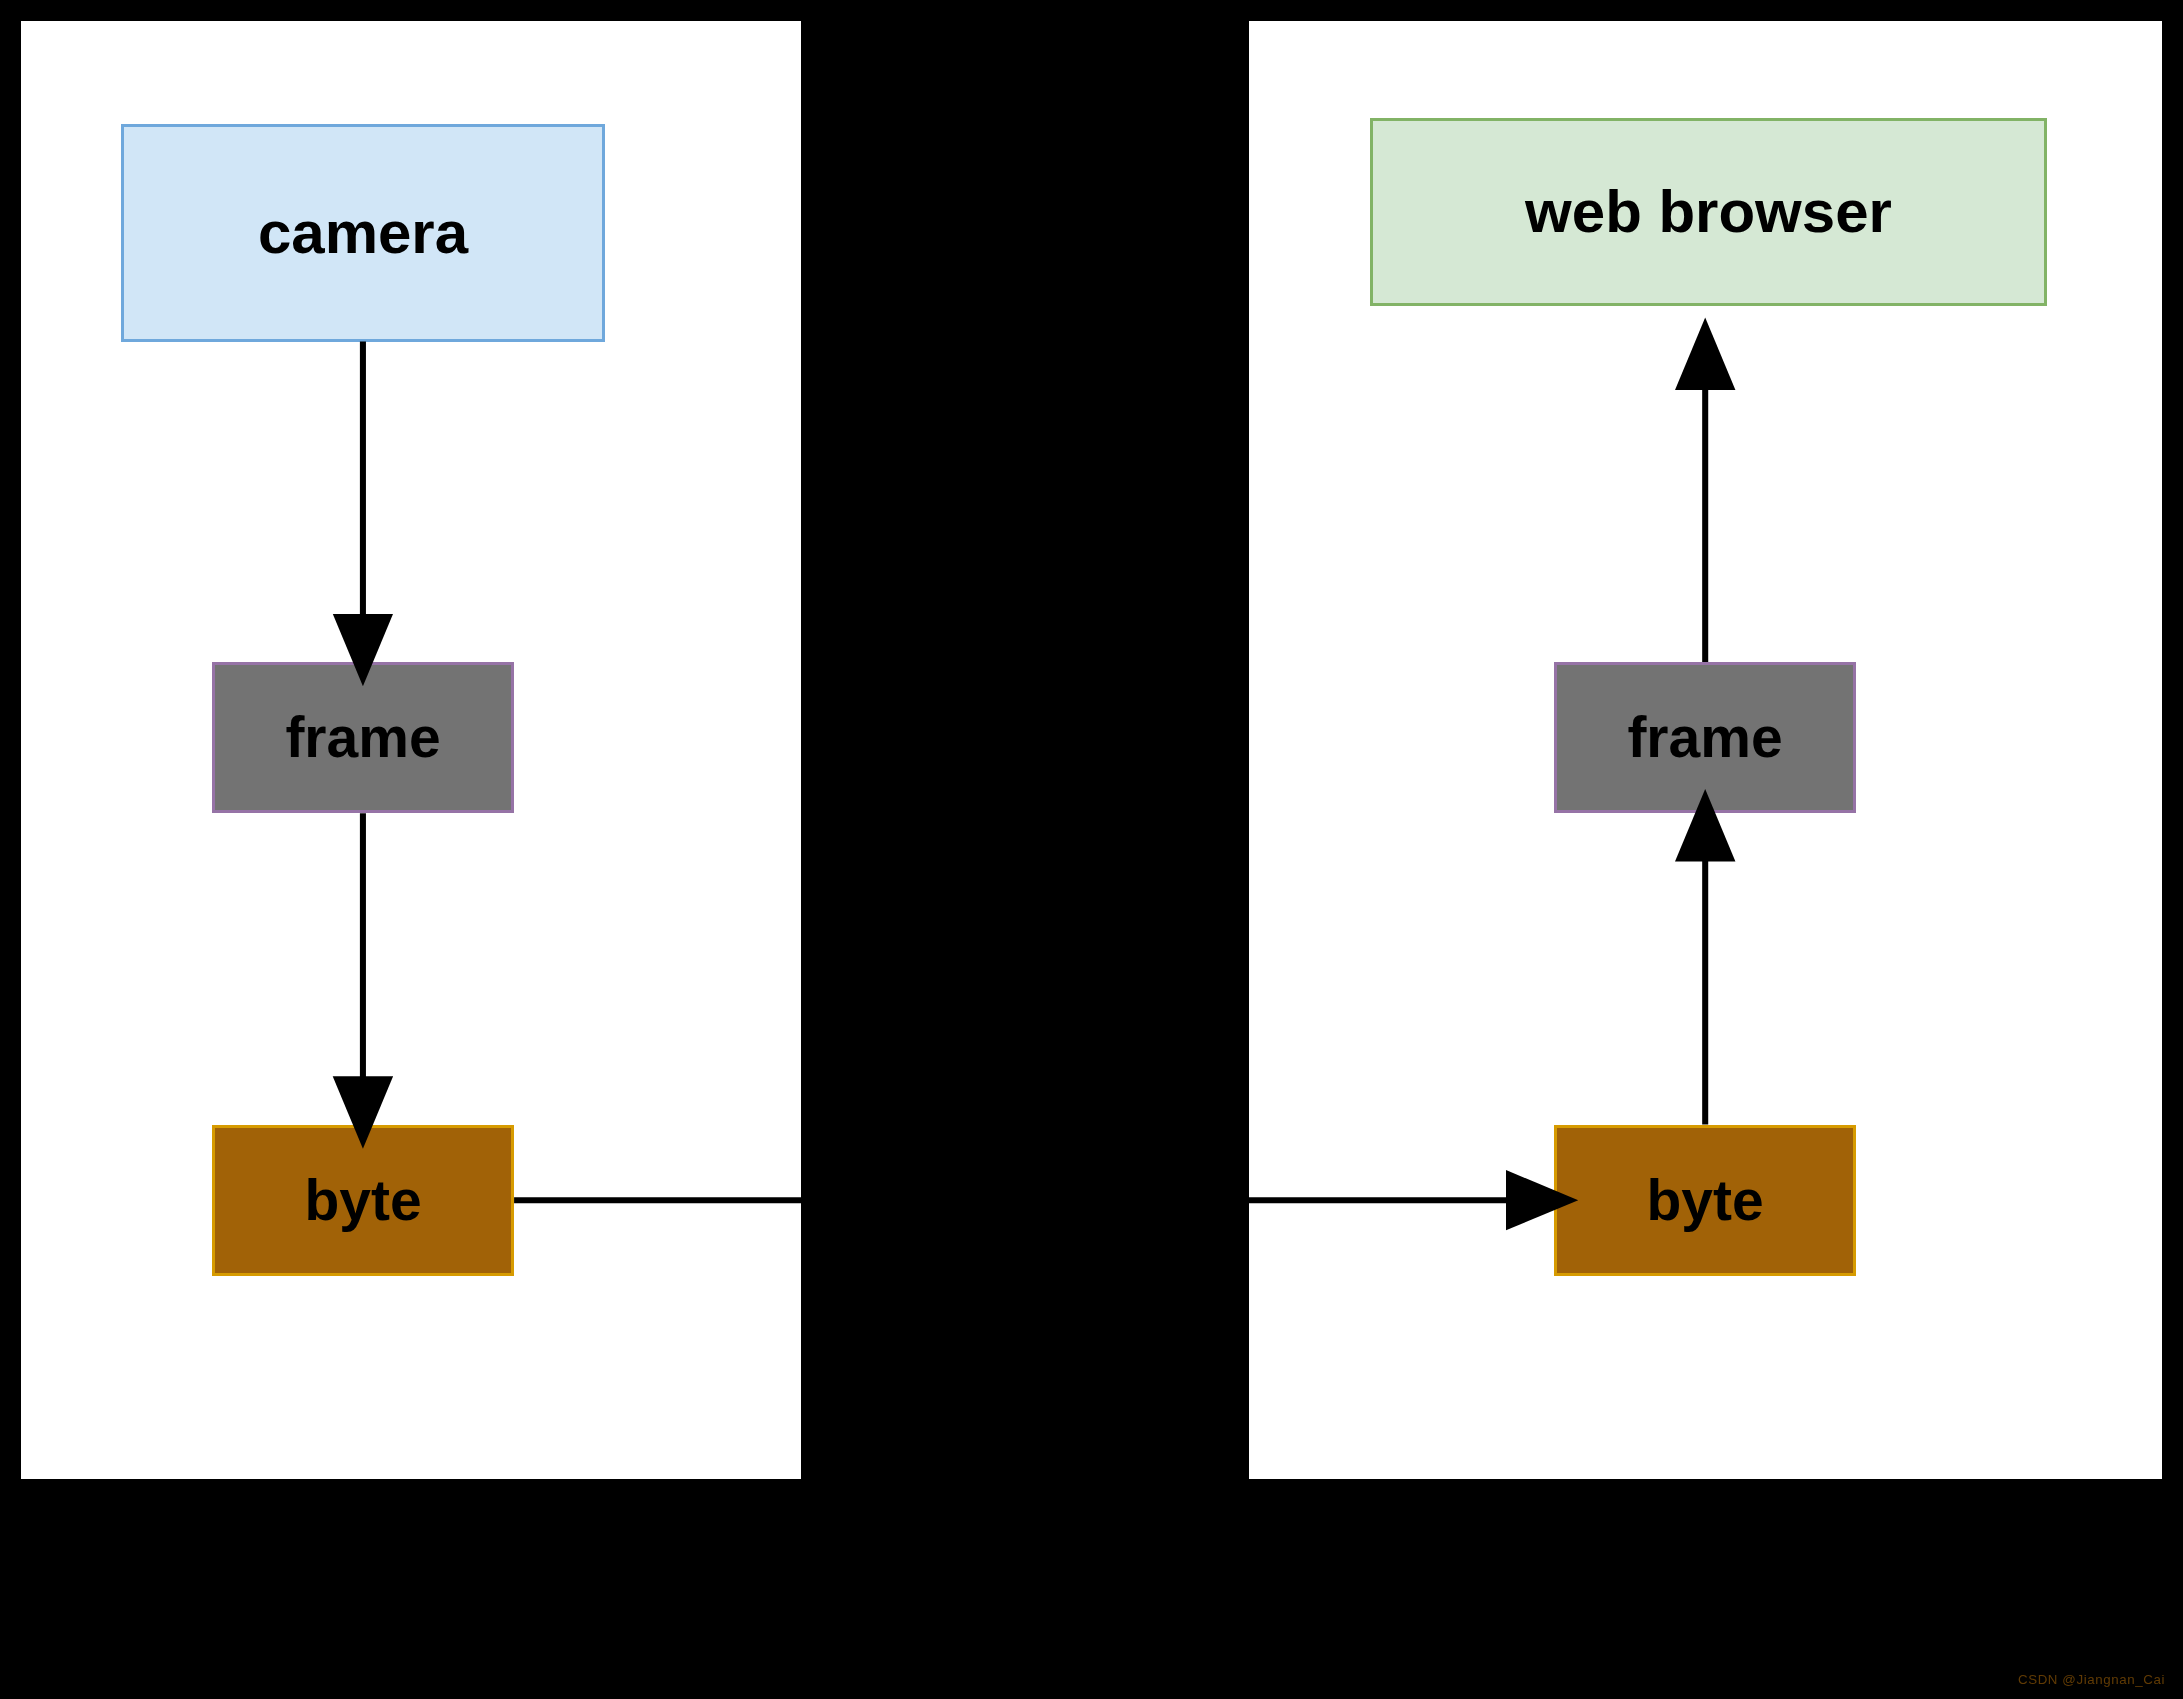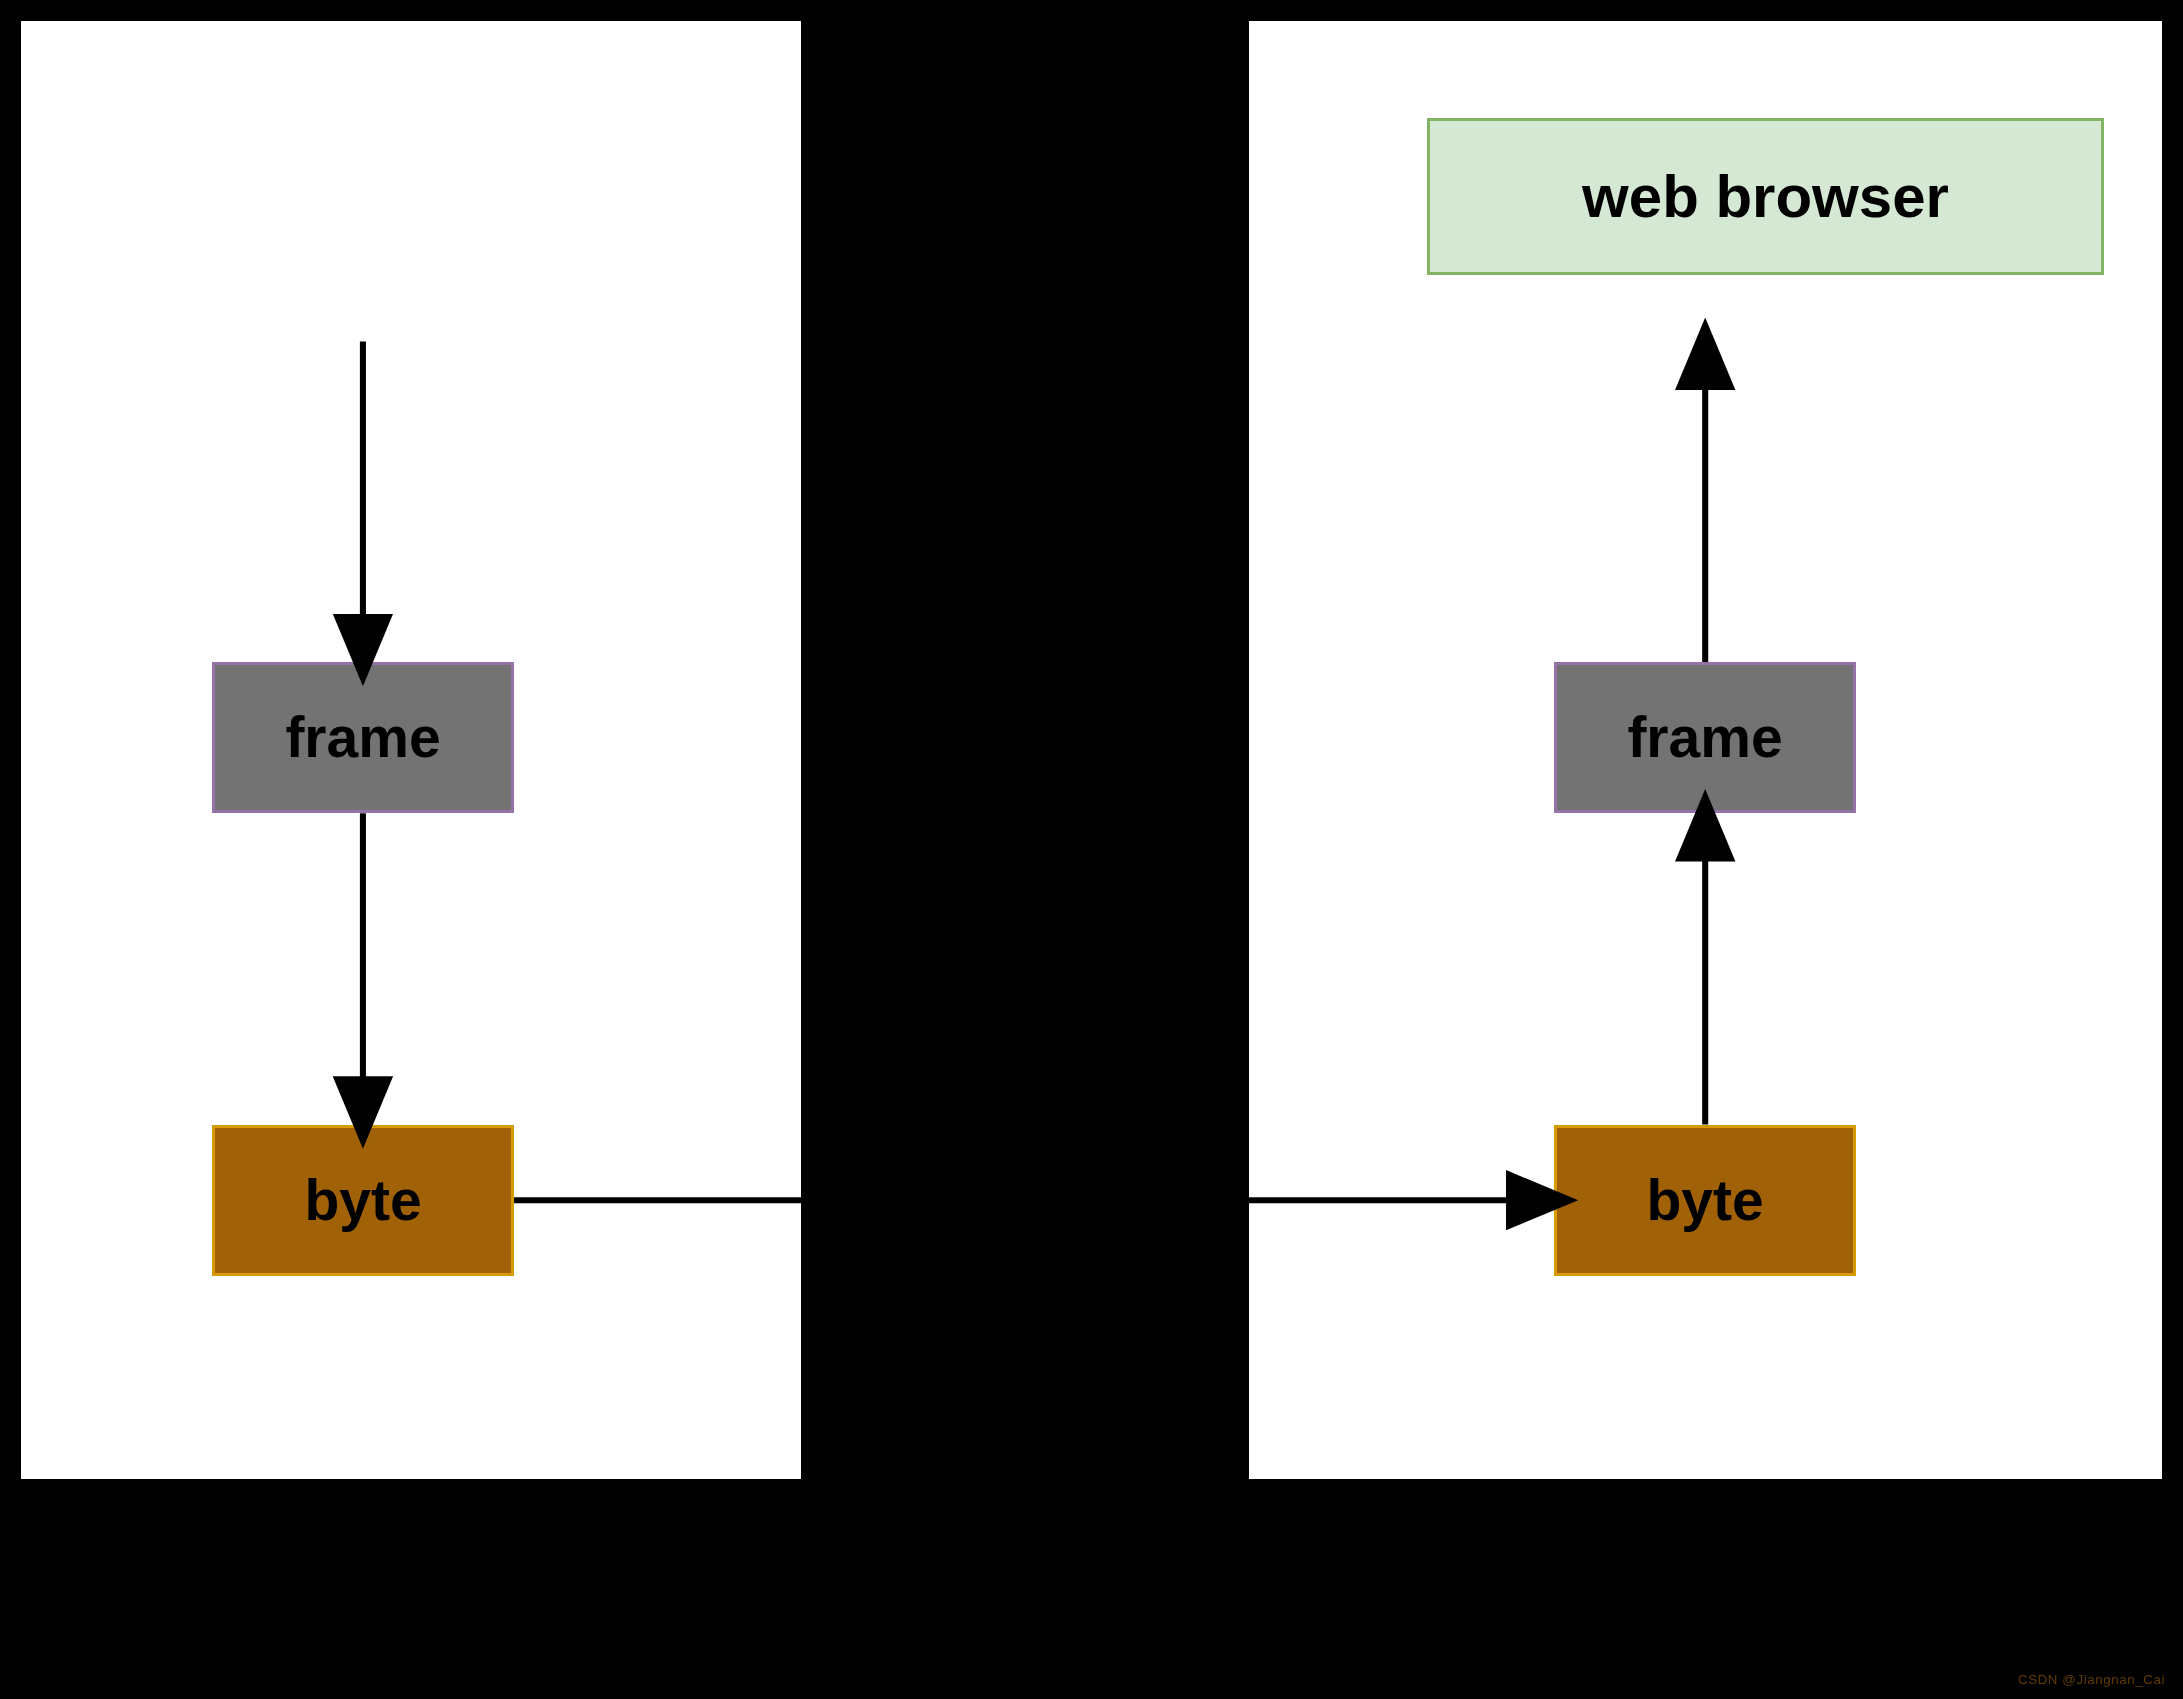--- a/index.html
+++ b/index.html
@@ -70,30 +70,33 @@
 </style>
 </head>
 <body>
 
 <div class="stage" style="transform: scale(1);">
 
   <div class="panel" style="left:18px; top:18px; width:786px; height:1464px;"></div>
 
   <div class="panel" style="left:1246px; top:18px; width:919px; height:1464px;"></div>
 
+  <div class="node camera" style="left:121px; top:124px; width:484px; height:218px; font-size:60px;">
+    <span>camera</span>
+  </div>
 
   <div class="node frame" style="left:212px; top:662px; width:302px; height:151px; font-size:57px;">
     <span>frame</span>
   </div>
 
   <div class="node byte" style="left:212px; top:1125px; width:302px; height:151px; font-size:57px;">
     <span>byte</span>
   </div>
 
-  <div class="node browser" style="left:1427px; top:118px; width:677px; height:157px; font-size:60px;">
+  <div class="node browser" style="left:1370px; top:118px; width:677px; height:188px; font-size:60px;">
     <span>web browser</span>
   </div>
 
   <div class="node frame" style="left:1554px; top:662px; width:302px; height:151px; font-size:57px;">
     <span>frame</span>
   </div>
 
   <div class="node byte" style="left:1554px; top:1125px; width:302px; height:151px; font-size:57px;">
     <span>byte</span>
   </div>

